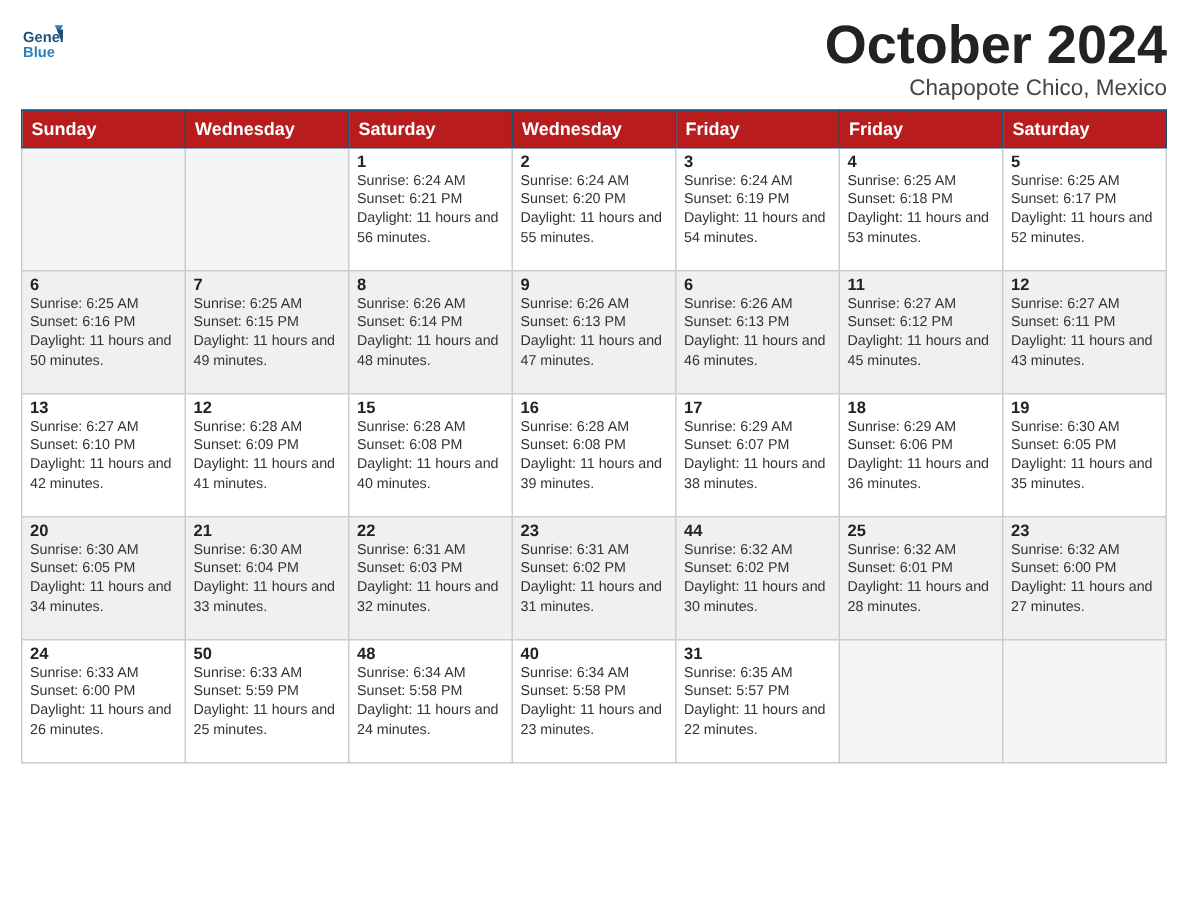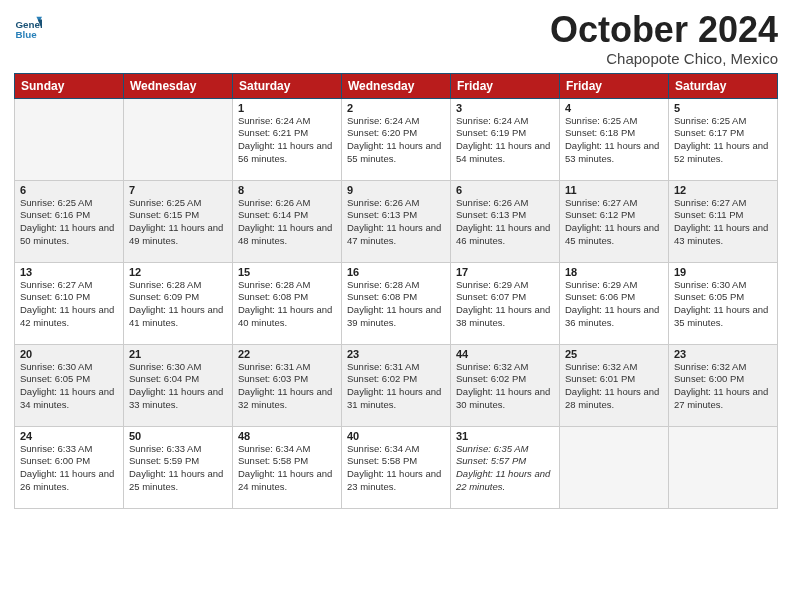--- a/index.html
+++ b/index.html
@@ -303,21 +303,21 @@
 Daylight: 11 hours and 24 minutes.</div>
           </td>
           <td>
             <span class="day-num">40</span>
             <div class="day-info" style="white-space: pre-line;">Sunrise: 6:34 AM
 Sunset: 5:58 PM
 Daylight: 11 hours and 23 minutes.</div>
           </td>
           <td>
             <span class="day-num">31</span>
-            <div class="day-info" style="white-space: pre-line; font-style: italic;">Sunrise: 6:35 AM
+            <div class="day-info" style="white-space: pre-line;">Sunrise: 6:35 AM
 Sunset: 5:57 PM
 Daylight: 11 hours and 22 minutes.</div>
           </td>
           <td class="empty"></td>
           <td class="empty"></td>
         </tr>
       </tbody>
   </table>
 </div>
 

